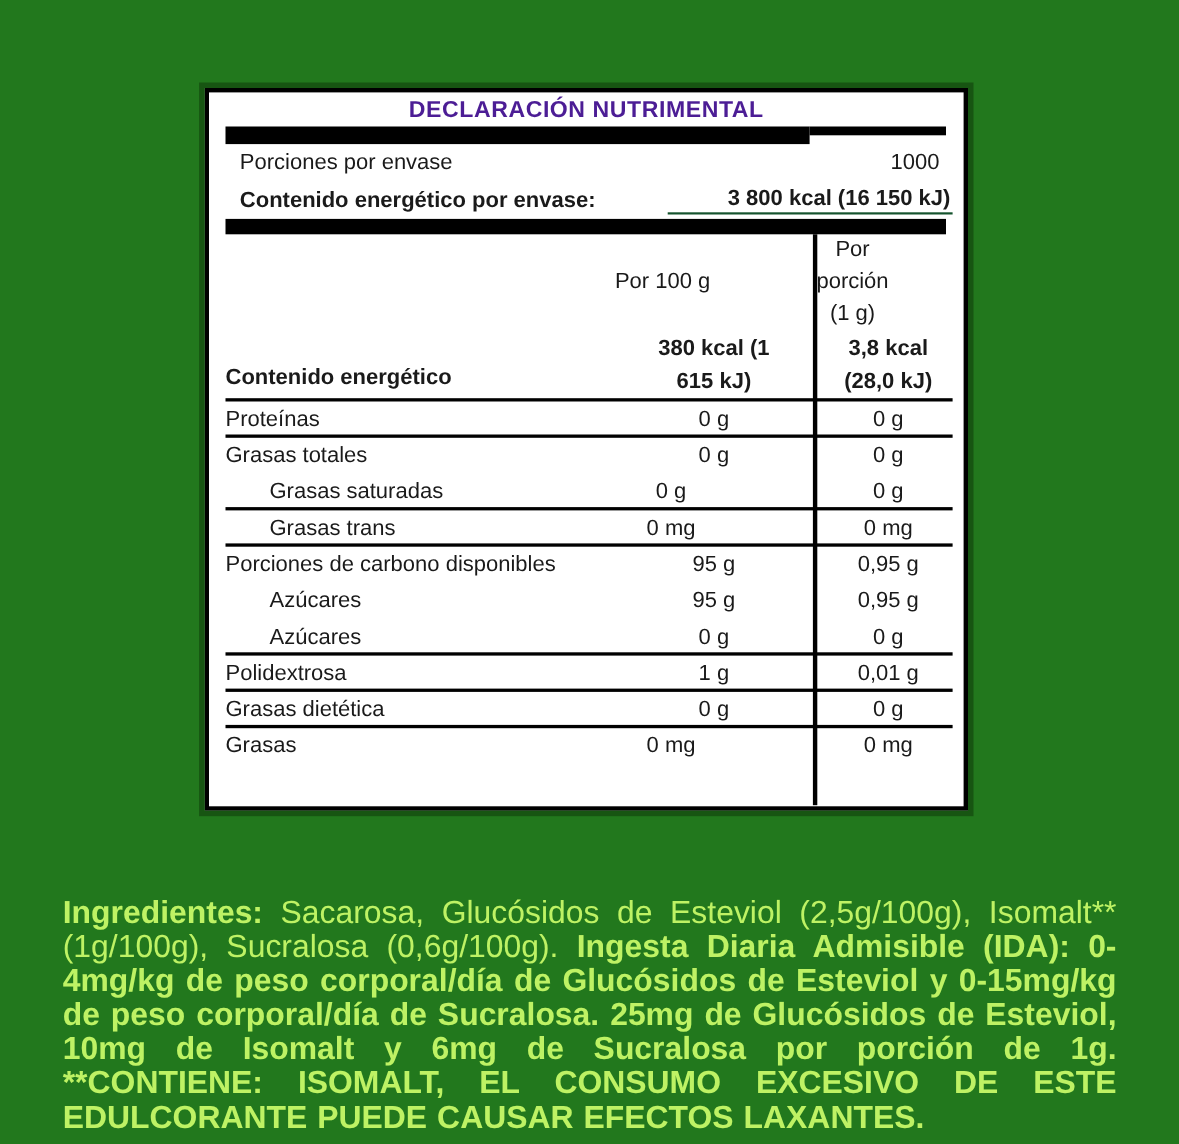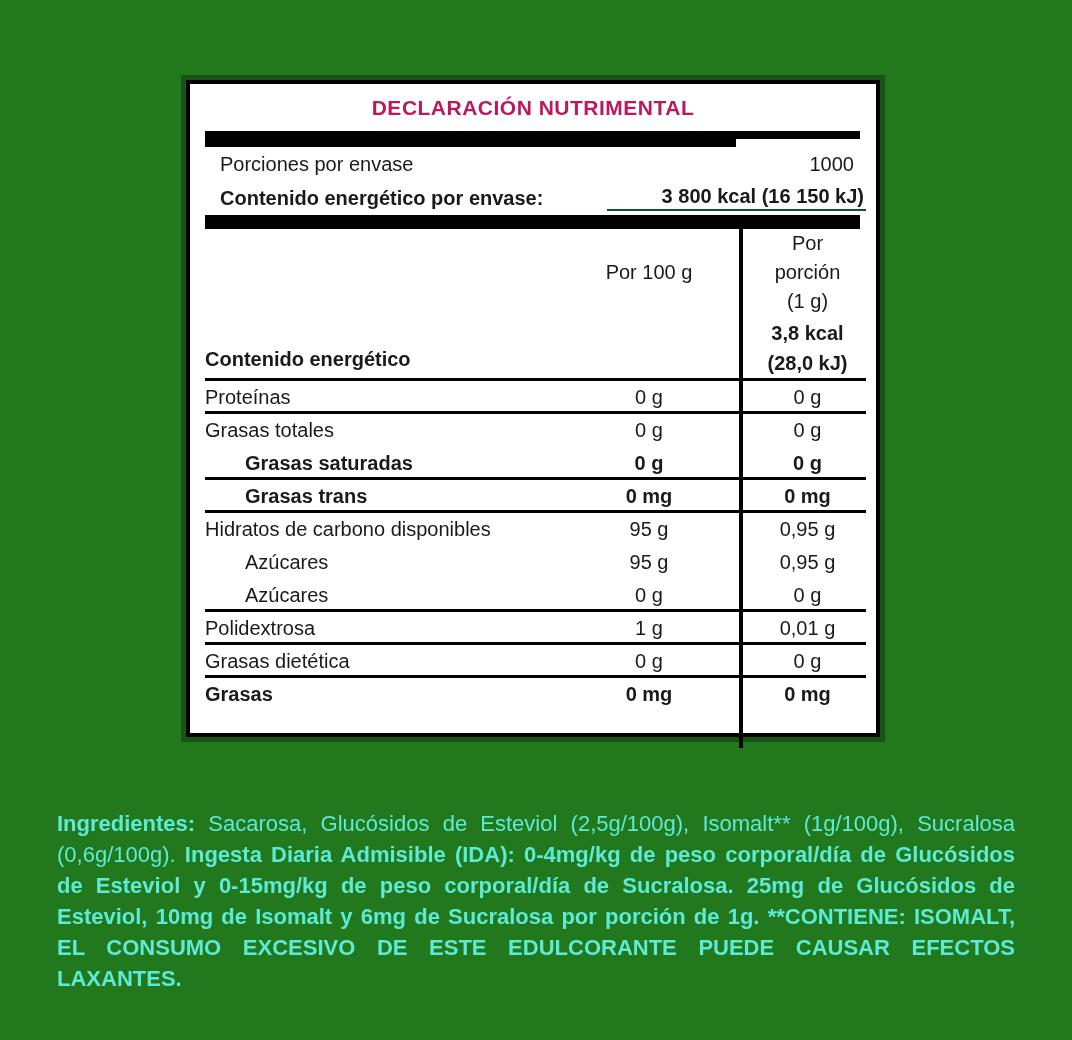--- a/index.html
+++ b/index.html
@@ -9,64 +9,64 @@
     font-family:"Liberation Sans", sans-serif;
   }
 
   
   .ntable{
     position:absolute;left:186px;top:80px;width:694px;height:657px;
     box-sizing:border-box;background:#fff;border:4px solid #000;
     outline:5px solid #175512;color:#1a1a1a;
   }
   .ntitle{
-    height:47px;display:flex;align-items:center;justify-content:center;
-    font-size:21px;font-weight:700;letter-spacing:.5px;color:#be185d;
+    height:31px;display:flex;align-items:center;justify-content:center;
+    font-size:21px;font-weight:700;letter-spacing:.5px;color:#4c1d95;
   }
   .bar1{position:relative;height:16px;margin:0 16px 0 15px;}
   .bar1::before{content:"";position:absolute;left:0;top:0;bottom:0;width:81%;background:#000;}
   .bar1::after{content:"";position:absolute;left:81%;right:0;top:0;height:8px;background:#000;}
   .bar2{height:14px;margin:0 16px 0 15px;background:#000;}
 
-  .env-row{height:34px;display:flex;align-items:center;padding:0 10px 0 30px;font-size:20px;}
+  .env-row{height:34px;display:flex;align-items:center;padding:0 10px 0 15px;font-size:20px;margin-left:13px;}
   .env-row .env-name{flex:1;}
   .env-row.bold{font-weight:700;}
   .env-row .env-value{text-align:right;}
   .env-row.underlined .env-value{border-bottom:2px solid #14532d;padding:0 2px 1px 55px;}
   .env-row:not(.underlined) .env-value{padding-right:12px;}
 
   .tbody{position:relative;height:519px;display:flex;flex-direction:column;}
   .vdivider{position:absolute;left:549px;top:0;bottom:0;width:4px;background:#000;}
 
   .hdr-row{height:86px;display:flex;}
-  .hdr-row .cell{display:flex;align-items:center;justify-content:center;font-size:20px;text-align:center;}
+  .hdr-row .cell{display:flex;align-items:center;font-size:20px;text-align:center;}
   .cell.c-name{flex:1;}
   .cell.c-100{width:180px;}
   .cell.c-por{width:137px;}
   .hdr-row .c-por span{display:block;max-width:72px;line-height:29px;}
 
   .energy-row{position:relative;height:66px;display:flex;font-weight:700;font-size:20px;}
   .energy-row .c-name{display:flex;align-items:flex-end;padding:0 0 10px 15px;}
   .energy-row .c-100,.energy-row .c-por{display:flex;align-items:center;justify-content:center;text-align:center;}
   .energy-row .c-100 span{max-width:115px;line-height:30px;}
   .energy-row .c-por span{max-width:100px;line-height:30px;}
 
   .nrow{position:relative;height:33px;display:flex;font-size:20px;}
   .nrow .c-name{display:flex;align-items:center;padding-left:15px;}
   .nrow .c-100,.nrow .c-por{display:flex;align-items:center;justify-content:center;}
   .nrow.indent .c-name{padding-left:55px;}
-  .nrow.bold{font-weight:700;}
+  .nrow.bold{font-weight:400;gap:39px;}
   .rule::after{content:"";position:absolute;left:15px;right:10px;bottom:0;height:3px;background:#000;}
   .energy-row.rule::after{left:15px;right:10px;}
 
   
   .ingredients{
     position:absolute;left:57px;top:786px;width:958px;
-    font-size:22px;line-height:31px;text-align:justify;
-    color:#5eead4;word-spacing:1px;
+    font-size:29px;line-height:31px;text-align:justify;
+    color:#bef264;word-spacing:1px;
   }
   .seg-bold{font-weight:700;}
   .seg-reg{font-weight:400;}
 </style>
 </head>
 <body>
 
 <div class="ntable">
   <div class="ntitle">DECLARACIÓN NUTRIMENTAL</div>
 
@@ -91,20 +91,23 @@
       <div class="cell c-100">
         <span>Por 100 g</span>
       </div>
       <div class="cell c-por">
         <span>Por porción (1 g)</span>
       </div>
     </div>
 
     <div class="energy-row rule">
       <div class="cell c-name">Contenido energético</div>
+      <div class="cell c-100">
+        <span>380 kcal (1 615 kJ)</span>
+      </div>
       <div class="cell c-por">
         <span>3,8 kcal (28,0 kJ)</span>
       </div>
     </div>
 
     <div id="rows-container">
         <div class="nrow rule">
     <div class="cell c-name nm">Proteínas</div>
     <div class="cell c-100 v100">0 g</div>
     <div class="cell c-por vpor">0 g</div>
@@ -118,21 +121,21 @@
     <div class="cell c-name nm">Grasas saturadas</div>
     <div class="cell c-100 v100">0 g</div>
     <div class="cell c-por vpor">0 g</div>
   </div>
         <div class="nrow indent bold rule">
     <div class="cell c-name nm">Grasas trans</div>
     <div class="cell c-100 v100">0 mg</div>
     <div class="cell c-por vpor">0 mg</div>
   </div>
         <div class="nrow">
-    <div class="cell c-name nm">Hidratos de carbono disponibles</div>
+    <div class="cell c-name nm">Porciones de carbono disponibles</div>
     <div class="cell c-100 v100">95 g</div>
     <div class="cell c-por vpor">0,95 g</div>
   </div>
         <div class="nrow indent">
     <div class="cell c-name nm">Azúcares</div>
     <div class="cell c-100 v100">95 g</div>
     <div class="cell c-por vpor">0,95 g</div>
   </div>
         <div class="nrow indent rule">
     <div class="cell c-name nm">Azúcares</div>

